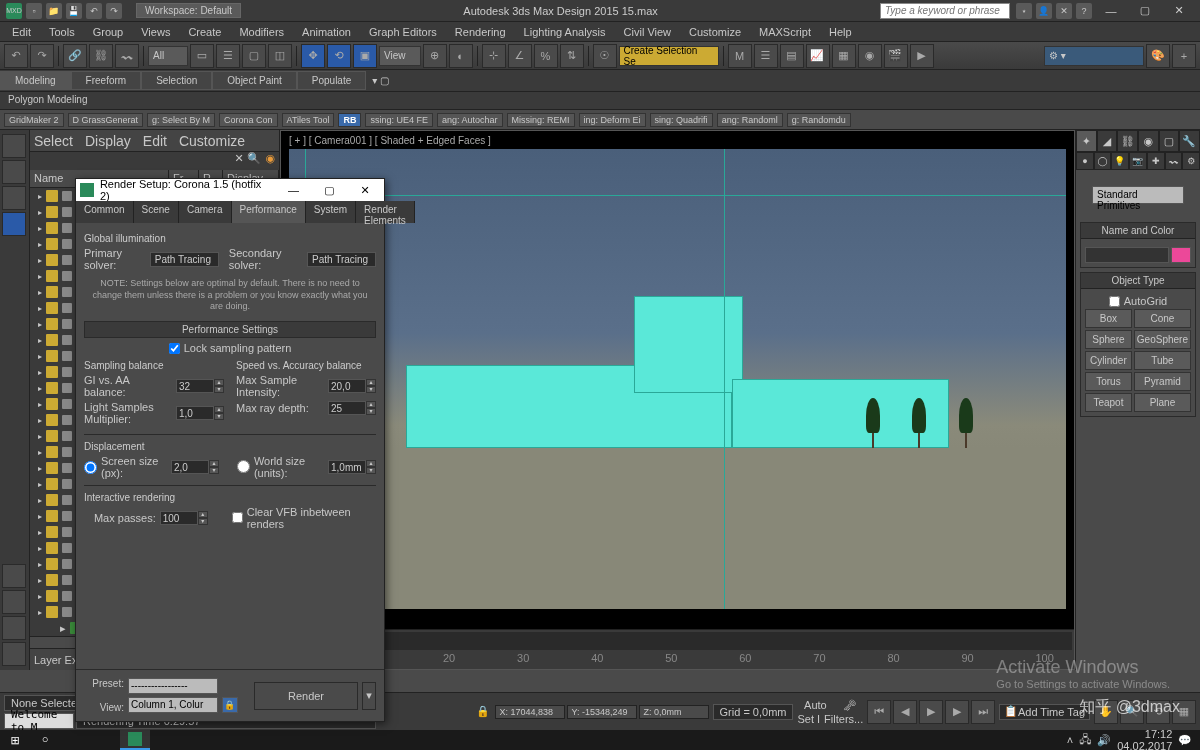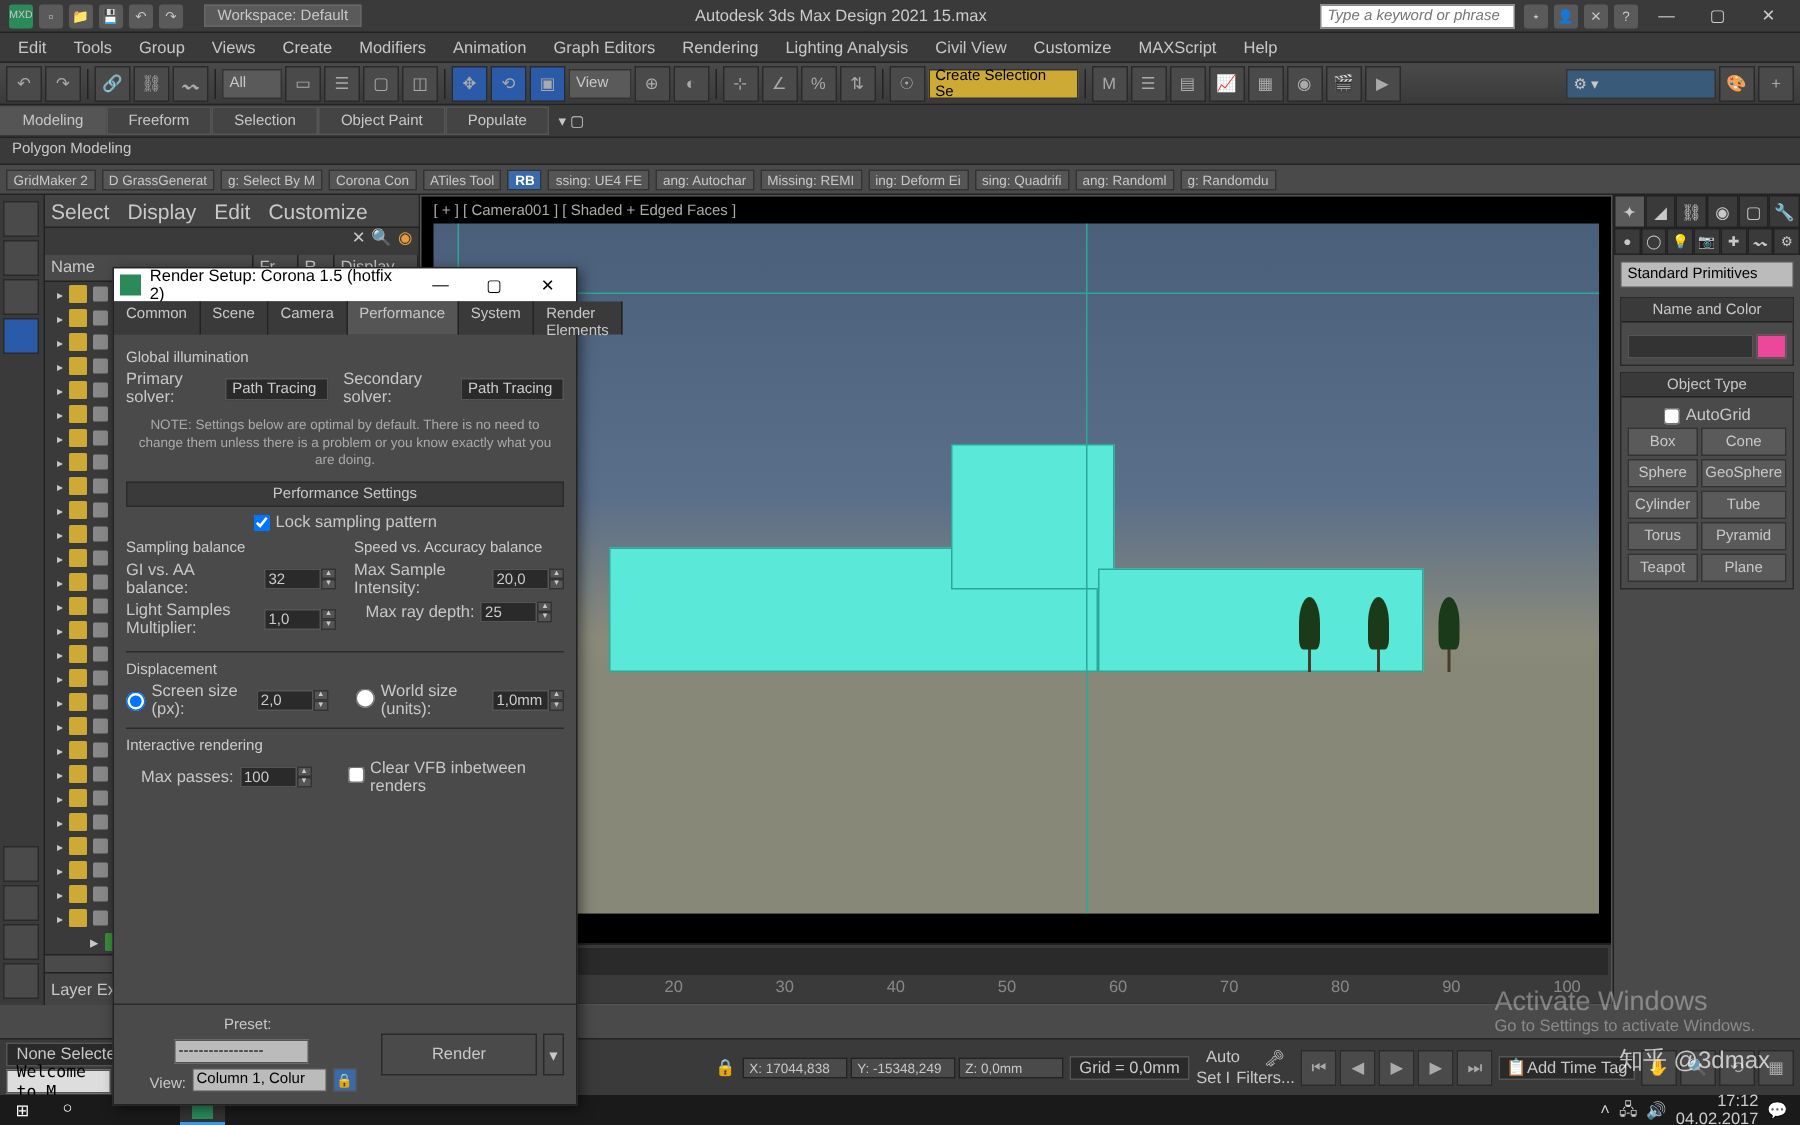--- a/index.html
+++ b/index.html
@@ -73,21 +73,21 @@
 .timeline-marker { position:absolute; left:0; top:0; width:50px; height:18px; background:#555; border:1px solid #777; display:flex; align-items:center; justify-content:center; font-size:9px;}
 .timeline-ticks { height:18px; display:flex; justify-content:space-between; padding:0 20px; font-size:9px; color:#888;}
 
 
 .command-panel { width:125px; background:#4a4a4a; border-left:1px solid #222; display:flex; flex-direction:column;}
 .cmd-tabs { height:22px; display:flex; background:#3a3a3a;}
 .cmd-tab { flex:1; border:1px solid #222; display:flex; align-items:center; justify-content:center;}
 .cmd-tab.active { background:#5a5a5a;}
 .cmd-subtabs { height:18px; display:flex; background:#3a3a3a;}
 .cmd-subtabs div{ flex:1; border:1px solid #222; font-size:9px; display:flex; align-items:center; justify-content:center;}
-.cmd-dropdown { margin:4px; height:18px; background:#bbb; color:#000; border:1px solid #555; padding:2px 4px; font-size:10px;}
+.cmd-dropdown { margin:16px; height:18px; background:#bbb; color:#000; border:1px solid #555; padding:2px 4px; font-size:10px;}
 .rollout { margin:2px 4px; border:1px solid #2a2a2a;}
 .rollout-header { background:#3a3a3a; text-align:center; padding:2px; font-size:10px; border-bottom:1px solid #222;}
 .rollout-body { padding:4px;}
 .obj-grid { display:grid; grid-template-columns:1fr 1fr; gap:2px;}
 .obj-btn { background:#5a5a5a; border:1px solid #333; padding:3px 2px; text-align:center; font-size:10px; cursor:default;}
 .autogrid { display:flex; align-items:center; justify-content:center; gap:4px; padding:2px; font-size:10px;}
 .color-row { display:flex; gap:2px; margin-top:4px;}
 .color-input { flex:1; height:16px; background:#333; border:1px solid #555;}
 .color-swatch { width:20px; height:16px; background:#ec4899; border:1px solid #555;}
 
@@ -114,21 +114,21 @@
 .dlg-tab.active { background:#555;}
 .dlg-body { padding:6px 8px;}
 .section-label { font-size:10px; color:#ccc; margin:4px 0 2px;}
 .gi-row { display:flex; align-items:center; gap:4px; margin:3px 0; font-size:10px;}
 .gi-select { background:#2a2a2a; border:1px solid #555; padding:1px 4px; width:80px; font-size:10px; color:#ccc;}
 .note { font-size:9px; color:#aaa; text-align:center; padding:4px 8px; line-height:1.3;}
 .perf-header { text-align:center; font-size:10px; padding:2px; border:1px solid #2a2a2a; background:#3a3a3a; margin:4px 0;}
 .chk-row { display:flex; align-items:center; justify-content:center; gap:4px; font-size:10px; margin:2px 0;}
 .two-col { display:flex; gap:12px;}
 .two-col > div { flex:1;}
-.param-row { display:flex; align-items:center; justify-content:center; margin:3px 0; font-size:10px; gap:4px;}
+.param-row { display:flex; align-items:center; justify-content:space-between; margin:3px 0; font-size:10px; gap:4px;}
 .spinner { display:flex;}
 .spinner input { width:38px; height:14px; background:#2a2a2a; border:1px solid #555; color:#ccc; font-size:10px; padding:0 2px;}
 .spinner .arrows { width:10px; display:flex; flex-direction:column;}
 .spinner .arrows div { height:7px; background:#555; border:1px solid #333; font-size:6px; line-height:5px; text-align:center;}
 .hr { height:1px; background:#2a2a2a; margin:6px 0;}
 .dlg-footer { display:flex; align-items:center; gap:4px; padding:8px; border-top:1px solid #2a2a2a;}
 .dlg-footer .lbl { font-size:10px; width:40px; text-align:right;}
 .dlg-footer select, .dlg-footer .fsel { background:#bbb; color:#000; border:1px solid #555; font-size:10px; padding:1px 2px; width:90px; height:16px;}
 .render-btn { flex:1; height:28px; background:#4a4a4a; border:1px solid #2a2a2a; display:flex; align-items:center; justify-content:center; font-size:11px; margin-left:12px;}
 .lock-icon { width:16px; height:16px; background:#3a6aaa; border:1px solid #555; display:flex;align-items:center;justify-content:center;font-size:9px;}
@@ -146,21 +146,21 @@
 <div class="titlebar">
   <div class="left-icons">
     <div class="icon-sm" style="background:#2a8a5a;font-size:7px;">MXD</div>
     <div class="icon-sm">▫</div>
     <div class="icon-sm">📁</div>
     <div class="icon-sm">💾</div>
     <div class="icon-sm">↶</div>
     <div class="icon-sm">↷</div>
   </div>
   <div class="workspace">Workspace: Default</div>
-  <div class="title">Autodesk 3ds Max Design 2021   15.max</div>
+  <div class="title">Autodesk 3ds Max Design 2015   15.max</div>
   <input class="search" placeholder="Type a keyword or phrase" style="">
   <div class="right-icons">
     <div class="icon-sm">⋆</div>
     <div class="icon-sm">👤</div>
     <div class="icon-sm">✕</div>
     <div class="icon-sm">?</div>
     <div class="winbtn">—</div>
     <div class="winbtn">▢</div>
     <div class="winbtn close">✕</div>
   </div>
@@ -637,21 +637,21 @@
             <div>▾</div>
           </div>
         </div>
       <span style="margin-left:20px"><input type="checkbox" style=""></span>
       <span>Clear VFB inbetween renders</span>
     </div>
     <div style="height:130px"></div>
   </div>
   <div class="dlg-footer">
     <div style="display:flex;flex-direction:column;gap:3px;">
-      <div style="display:flex;align-items:center;gap:4px;flex-direction:column;">
+      <div style="display:flex;align-items:flex-start;gap:4px;">
         <span class="lbl">Preset:</span>
         <div class="fsel">-----------------</div>
       </div>
       <div style="display:flex;align-items:flex-end;gap:4px;">
         <span class="lbl">View:</span>
         <div class="fsel">Column 1, Colur</div>
         <div class="lock-icon">🔒</div>
       </div>
     </div>
     <div class="render-btn">Render</div>

